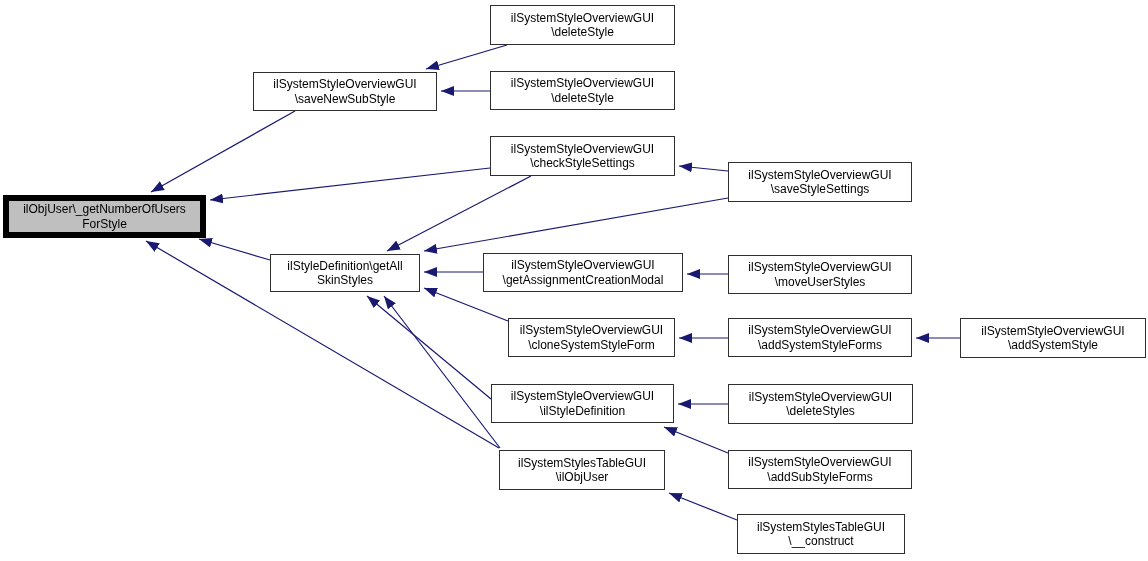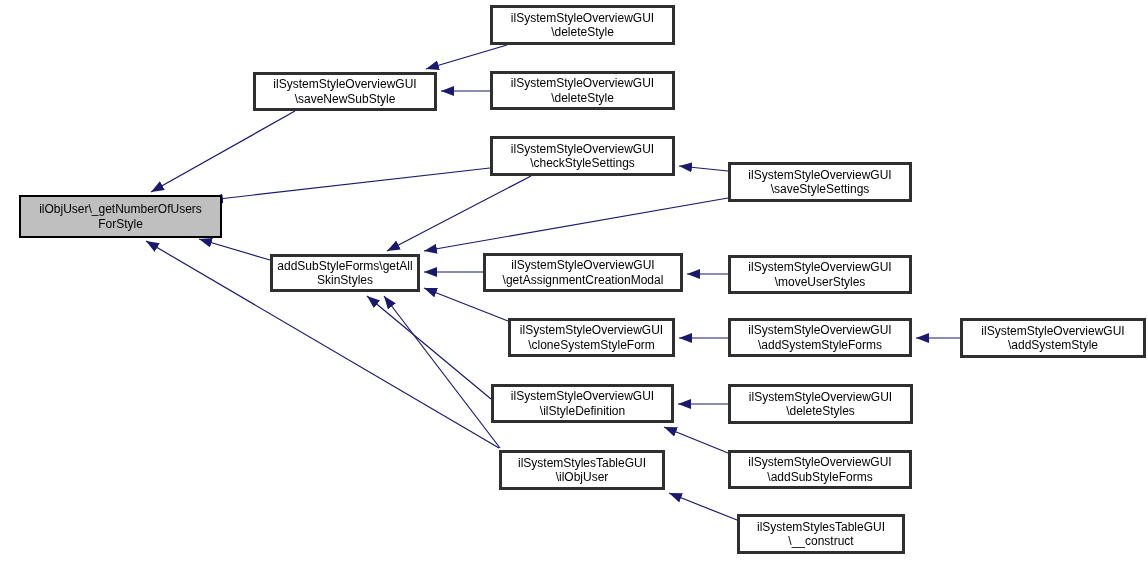--- a/index.html
+++ b/index.html
@@ -11,37 +11,36 @@
   }
   svg.edges {
     position: absolute;
     left: 0; top: 0;
     pointer-events: none;
   }
   .node {
     position: absolute;
     box-sizing: border-box;
     background: #ffffff;
-    border: 3px solid #c4b5fd;
+    border: 1px solid #c4b5fd;
     display: flex;
     flex-direction: column;
     align-items: center;
     justify-content: center;
     font-size: 12px;
     line-height: 14.5px;
     color: #000000;
     text-align: center;
     cursor: pointer;
   }
   .node span { white-space: nowrap; }
   .node.highlight {
     background: #bfbfbf;
-    border: 2px solid #c2410c;
+    border: 6px solid #c2410c;
     cursor: default;
-    margin-left: 16px;
   }
 </style>
 </head>
 <body>
 
 <div id="graph-root" style="width: 1148px; height: 561px; background: rgb(255, 255, 255);">
     <svg class="edges" width="1148" height="561">
       <defs>
         <marker id="arrowhead" markerUnits="userSpaceOnUse" markerWidth="14" markerHeight="10" refX="13" refY="5" orient="auto">
           <path d="M0,0 L13,5 L0,10 z" fill="#191970"></path>
@@ -85,21 +84,21 @@
     </div>
     <div class="node" style="left: 490px; top: 136px; width: 185px; height: 40px; background: rgb(255, 255, 255); border-color: rgb(47, 47, 47); color: rgb(0, 0, 0);">
       <span>ilSystemStyleOverviewGUI</span>
       <span>\checkStyleSettings</span>
     </div>
     <div class="node" style="left: 728px; top: 162px; width: 184px; height: 40px; background: rgb(255, 255, 255); border-color: rgb(47, 47, 47); color: rgb(0, 0, 0);">
       <span>ilSystemStyleOverviewGUI</span>
       <span>\saveStyleSettings</span>
     </div>
     <div class="node" style="left: 270px; top: 254px; width: 150px; height: 38px; background: rgb(255, 255, 255); border-color: rgb(47, 47, 47); color: rgb(0, 0, 0);">
-      <span>addSubStyleForms\getAll</span>
+      <span>ilStyleDefinition\getAll</span>
       <span>SkinStyles</span>
     </div>
     <div class="node" style="left: 483px; top: 253px; width: 200px; height: 39px; background: rgb(255, 255, 255); border-color: rgb(47, 47, 47); color: rgb(0, 0, 0);">
       <span>ilSystemStyleOverviewGUI</span>
       <span>\getAssignmentCreationModal</span>
     </div>
     <div class="node" style="left: 728px; top: 255px; width: 184px; height: 39px; background: rgb(255, 255, 255); border-color: rgb(47, 47, 47); color: rgb(0, 0, 0);">
       <span>ilSystemStyleOverviewGUI</span>
       <span>\moveUserStyles</span>
     </div>

